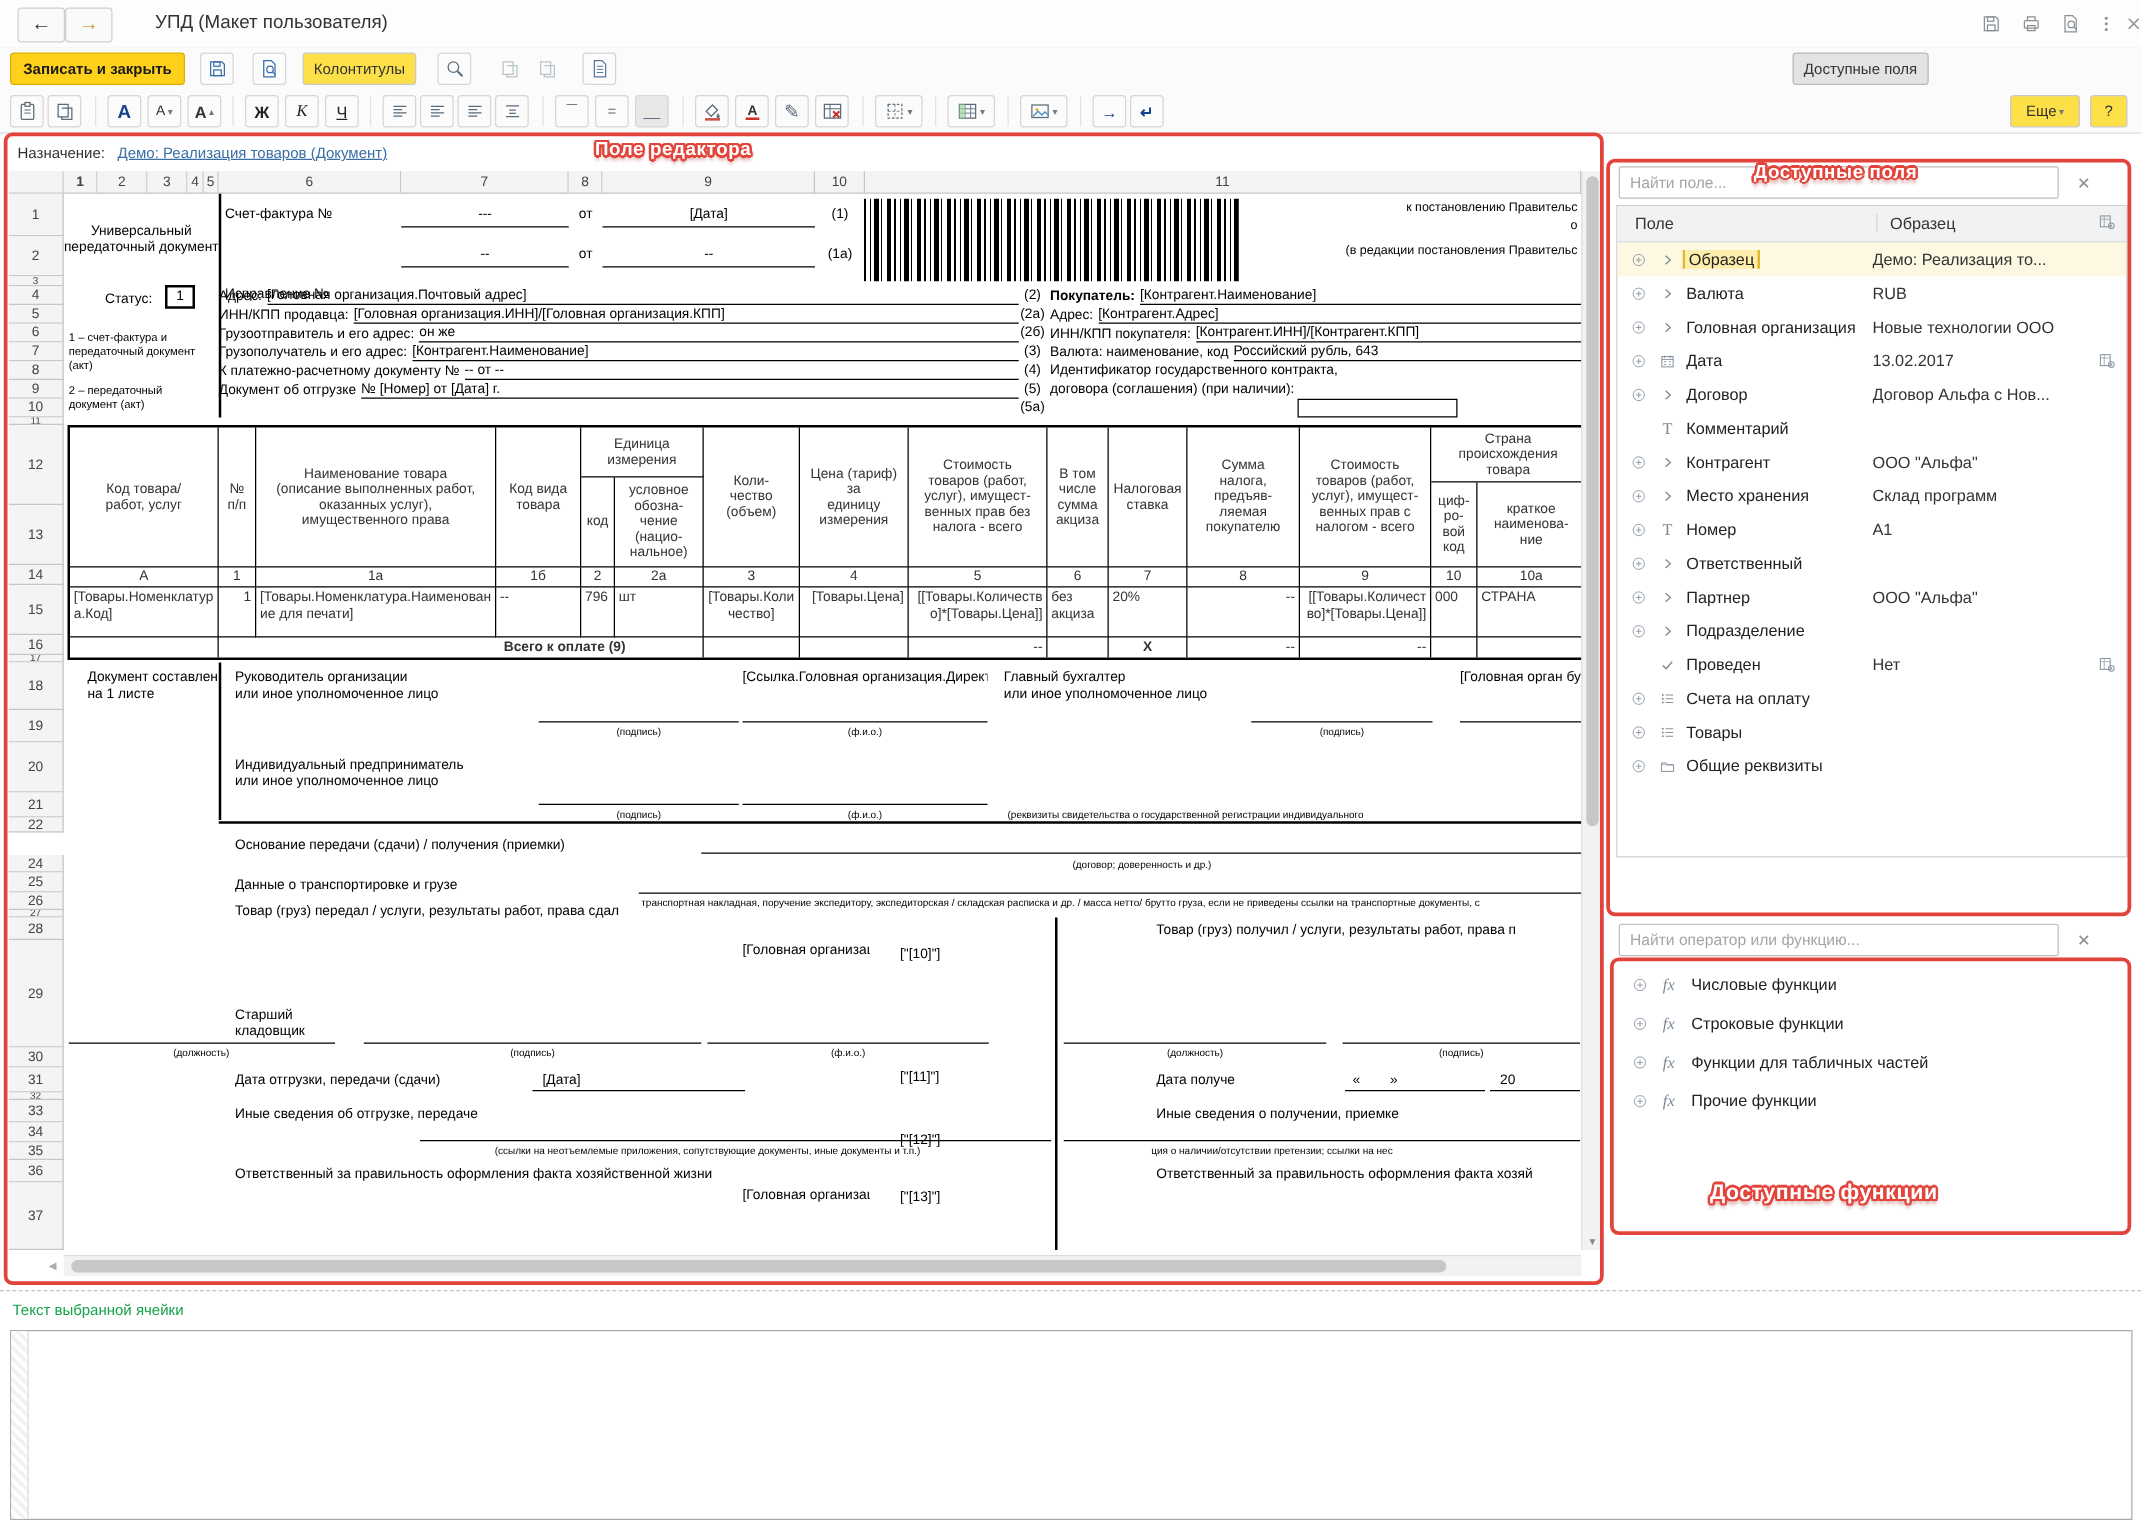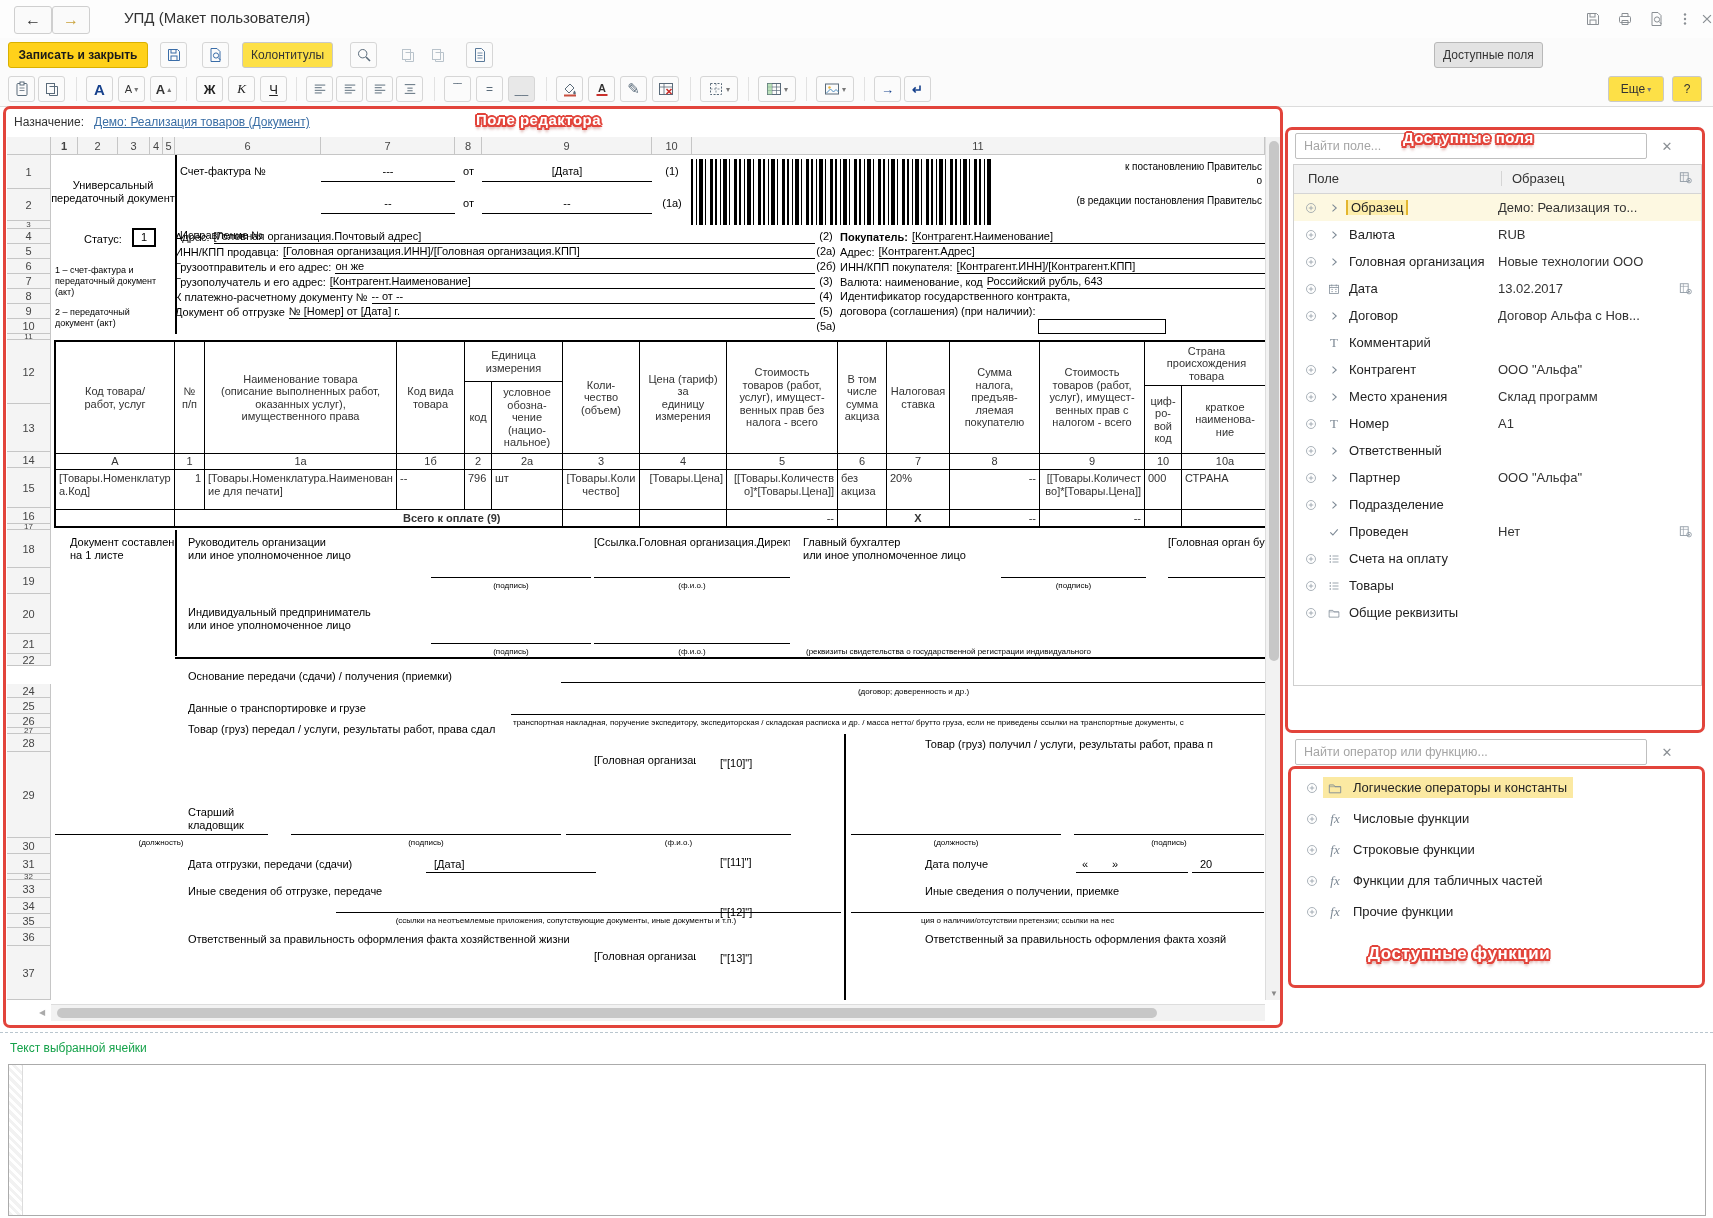--- a/index.html
+++ b/index.html
@@ -1010,35 +1010,20 @@
     </div>
 </div>
 <div id="fields-red"></div>
 <div class="ann" style="left:1403px;top:129px;font-size:15px;">Доступные поля</div>
 
 <input class="search" style="left: 1295px; top: 739px; width: 352px;" placeholder="Найти оператор или функцию...">
 <div class="xbtn" style="left:1656px;top:741px;">✕</div>
 
 <div id="funcs-list">
 
-    <div class="qrow hl">
-      <span class="slot plus">
-        <svg class="ic i12">
-          <use href="#i-plus"></use>
-        </svg>
-      </span>
-      <span class="qwrap">
-        <span class="slot type">
-          <svg class="ic i14">
-            <use href="#i-group"></use>
-          </svg>
-        </span>
-        <span class="qlab">Логические операторы и константы</span>
-      </span>
-    </div>
 
     <div class="qrow">
       <span class="slot plus">
         <svg class="ic i12">
           <use href="#i-plus"></use>
         </svg>
       </span>
       <span class="qwrap">
         <span class="slot type">
           <span class="fxglyph">fx</span>

